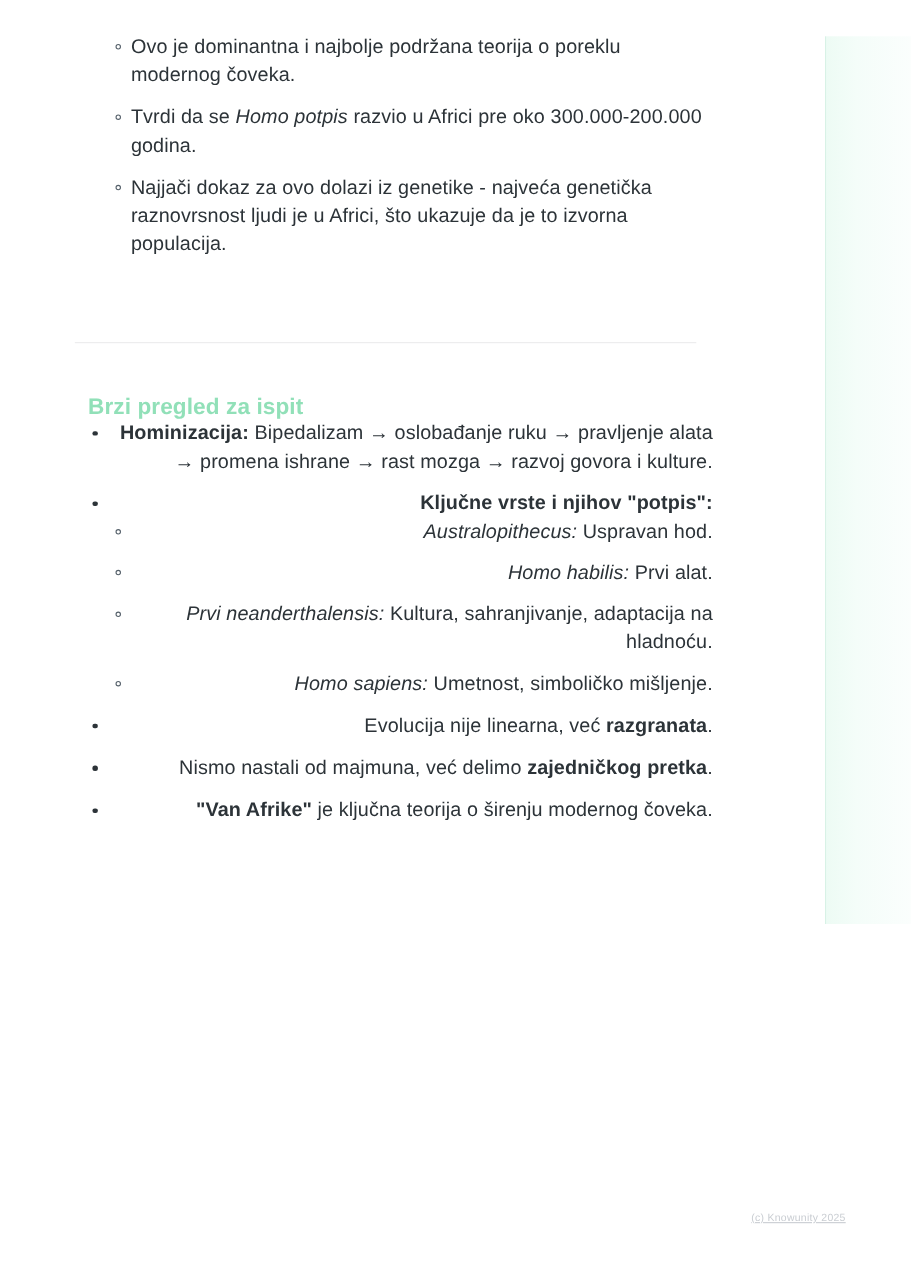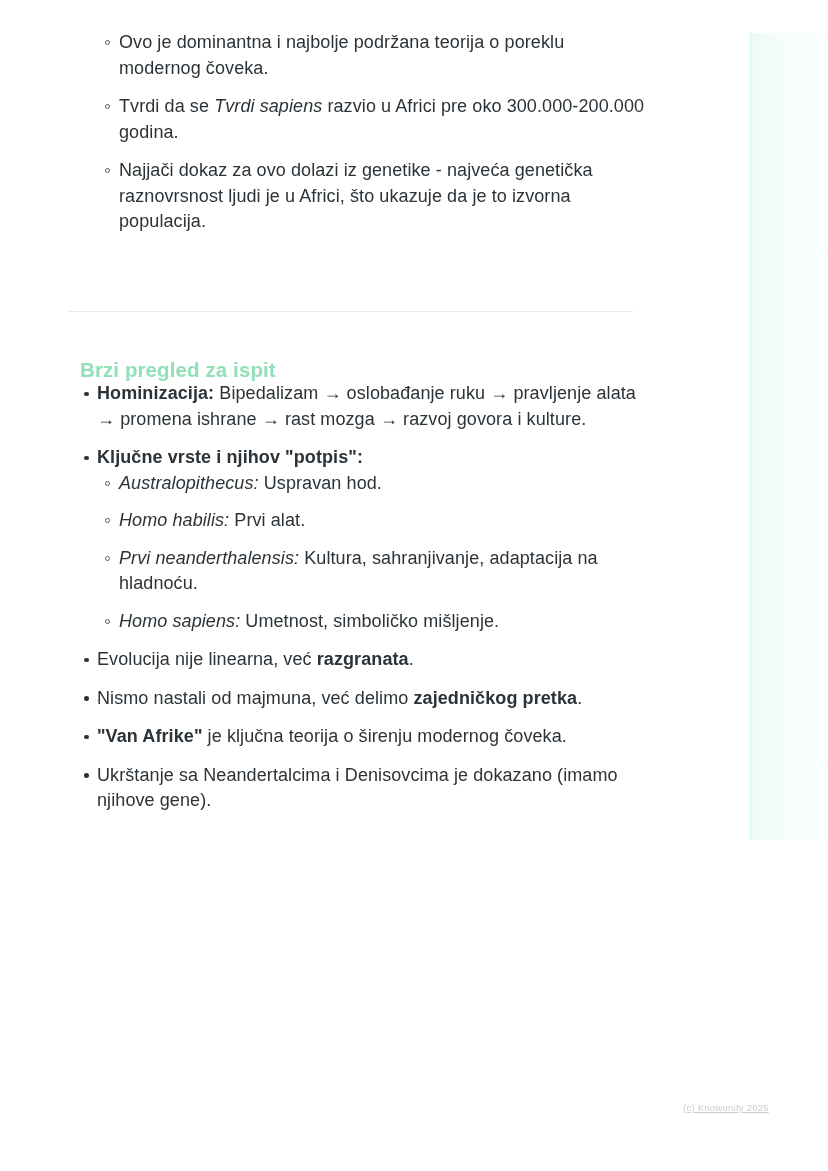--- a/index.html
+++ b/index.html
@@ -72,20 +72,21 @@
     height: 5px;
     border: 1.1px solid #55606a;
     border-radius: 50%;
     box-sizing: border-box;
   }
 
   
   ul.main > li {
     padding-left: 29px;
     margin-bottom: 13px;
+    text-align: right;
   }
   ul.main > li::before {
     content: "";
     position: absolute;
     left: 16px;
     top: 10.5px;
     width: 4.6px;
     height: 4.6px;
     background: #2c3338;
     border-radius: 50%;
@@ -148,39 +149,38 @@
 <body>
 
 <div id="page">
 
   <div id="side-strip"></div>
 
   <div id="content">
 
     <ul id="intro-list" class="sub">
         <li><span>Ovo je dominantna i najbolje podržana teorija o poreklu modernog čoveka.</span></li>
-        <li><span>Tvrdi da se </span><span class="em">Tvrdi sapiens</span><span> razvio u Africi pre oko 300.000-200.000 godina.</span></li>
+        <li><span>Tvrdi da se </span><span class="em">Homo potpis</span><span> razvio u Africi pre oko 300.000-200.000 godina.</span></li>
         <li><span>Najjači dokaz za ovo dolazi iz genetike - najveća genetička raznovrsnost ljudi je u Africi, što ukazuje da je to izvorna populacija.</span></li>
       </ul>
 
     <ul id="summary-list" class="main">
         <li><span class="bold">Hominizacija:</span><span> Bipedalizam → oslobađanje ruku → pravljenje alata → promena ishrane → rast mozga → razvoj govora i kulture.</span></li>
         <li class="has-sub"><span class="bold">Ključne vrste i njihov "potpis":</span><ul class="sub">
             <li><span class="em">Australopithecus:</span><span> Uspravan hod.</span></li>
             <li><span class="em">Homo habilis:</span><span> Prvi alat.</span></li>
             <li><span class="em">Prvi neanderthalensis:</span><span> Kultura, sahranjivanje, adaptacija na hladnoću.</span></li>
             <li><span class="em">Homo sapiens:</span><span> Umetnost, simboličko mišljenje.</span></li>
           </ul></li>
       </ul>
 
     <ul id="closing-list" class="main">
         <li><span>Evolucija nije linearna, već </span><span class="bold">razgranata</span><span>.</span></li>
         <li><span>Nismo nastali od majmuna, već delimo </span><span class="bold">zajedničkog pretka</span><span>.</span></li>
         <li><span class="bold">"Van Afrike"</span><span> je ključna teorija o širenju modernog čoveka.</span></li>
-        <li><span>Ukrštanje sa Neandertalcima i Denisovcima je dokazano (imamo njihove gene).</span></li>
       </ul>
 
   </div>
 
   <div id="divider"></div>
 
   <h2 id="section-heading">Brzi pregled za ispit</h2>
 
   <div id="footer">(c) Knowunity 2025</div>
 

